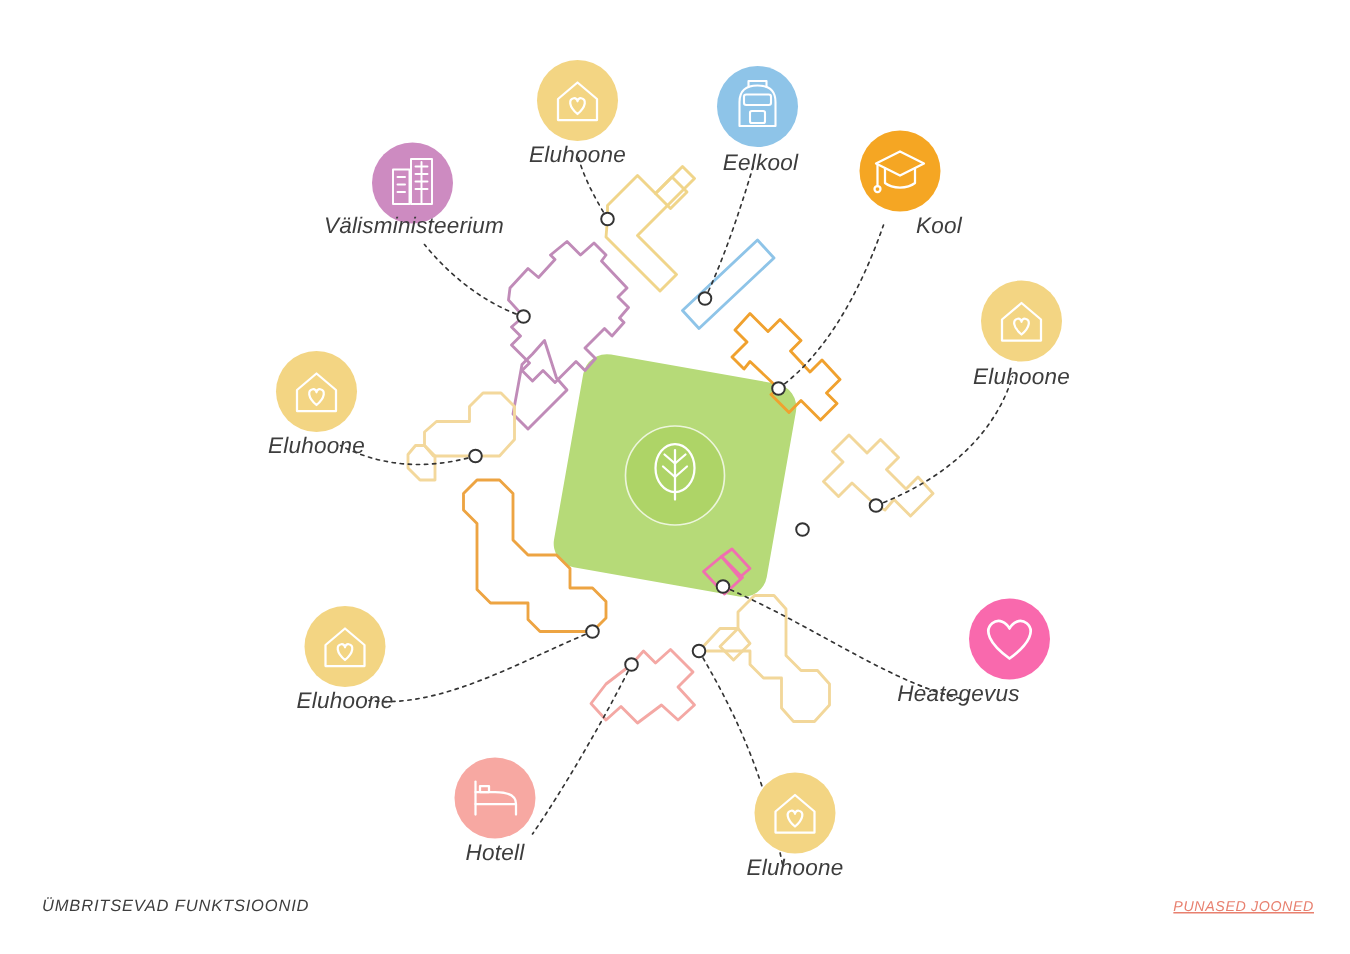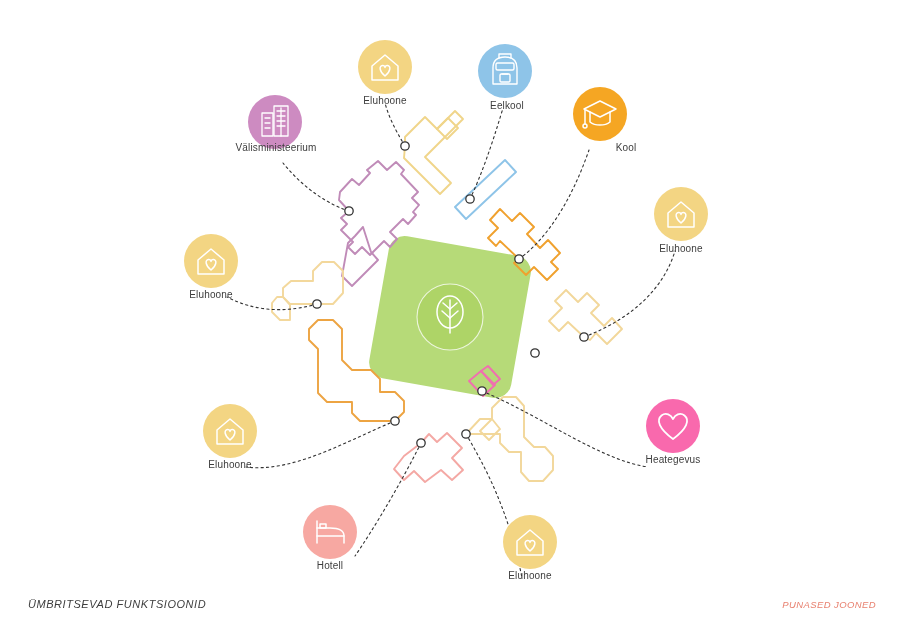--- a/index.html
+++ b/index.html
@@ -23,21 +23,22 @@
   #stage svg {
     position: absolute;
     left: 0; top: 0;
     width: 900px;
     height: 636px;
   }
   .badge-label {
     position: absolute;
     transform: translate(-50%, 0);
     white-space: nowrap;
-    font-size: 10px;
+    font-style: italic;
+    font-size: 15px;
     color: #3d3d3d;
     letter-spacing: 0.15px;
     font-family: "Liberation Sans", sans-serif;
   }
   .footer-left {
     position: absolute;
     left: 28px;
     top: 598px;
     font-style: italic;
     font-size: 11px;
@@ -47,20 +48,21 @@
   }
   .footer-right {
     position: absolute;
     right: 24px;
     top: 599px;
     font-style: italic;
     font-size: 9.5px;
     letter-spacing: 0.4px;
     color: #e8806f;
     white-space: nowrap;
+    text-decoration: underline;
   }
 </style>
 </head>
 <body>
 
 <div id="stage">
 
   <svg viewBox="0 0 900 636">
     <defs>
       <clipPath id="parkclip">
@@ -256,21 +258,21 @@
 
     </g>
   </svg>
 
   <div class="badge-label" style="left:385px; top:95px;">Eluhoone</div>
   <div class="badge-label" style="left:507px; top:100px;">Eelkool</div>
   <div class="badge-label" style="left:626px; top:142px;">Kool</div>
   <div class="badge-label" style="left:276px; top:142px;">Välisministeerium</div>
   <div class="badge-label" style="left:681px; top:243px;">Eluhoone</div>
   <div class="badge-label" style="left:211px; top:289px;">Eluhoone</div>
-  <div class="badge-label" style="left:673px; top:454px;">Heategevus</div>
+  <div class="badge-label" style="left:639px; top:454px;">Heategevus</div>
   <div class="badge-label" style="left:230px; top:459px;">Eluhoone</div>
   <div class="badge-label" style="left:330px; top:560px;">Hotell</div>
   <div class="badge-label" style="left:530px; top:570px;">Eluhoone</div>
 
   <div class="footer-left">ÜMBRITSEVAD FUNKTSIOONID</div>
   <div class="footer-right">PUNASED JOONED</div>
 
 </div>
 
 </body></html>

